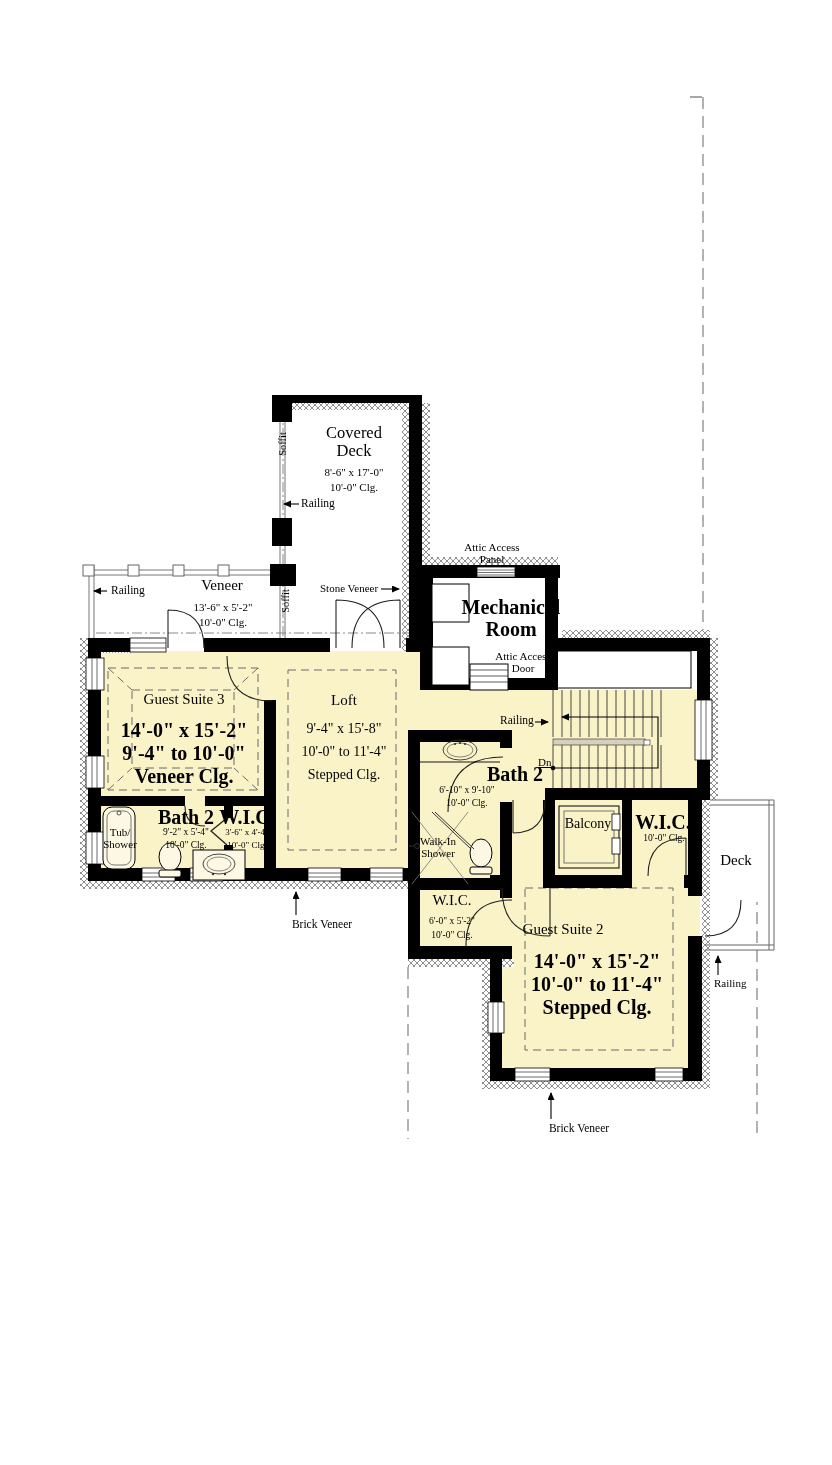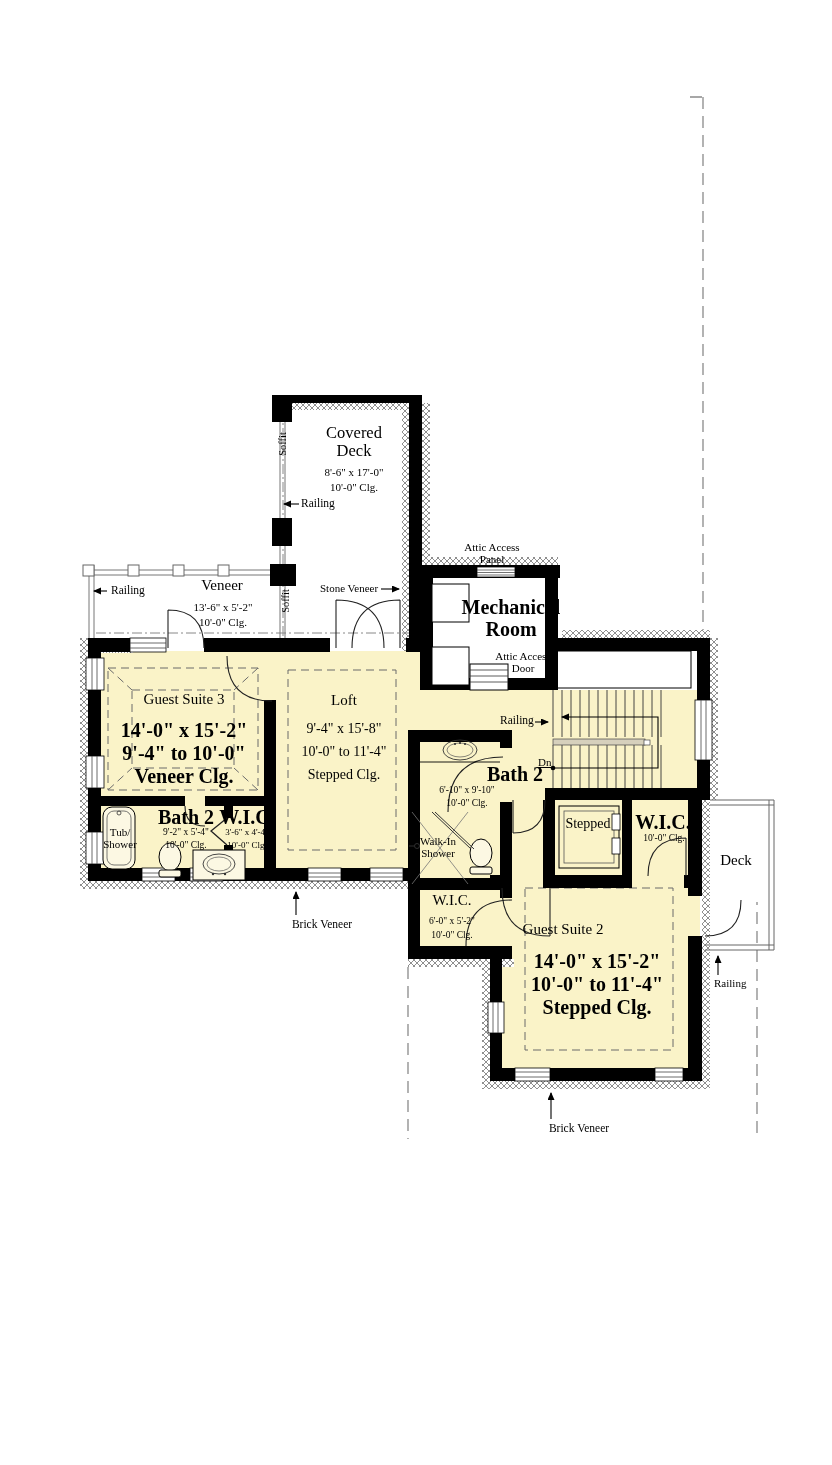--- a/index.html
+++ b/index.html
@@ -330,21 +330,21 @@
 <div class="lbl t9" style="left:247px;top:827px;">3'-6" x 4'-4"</div>
 <div class="lbl t9" style="left:247px;top:840px;">10'-0" Clg.</div>
 
 <div class="lbl t11" style="left:438px;top:835px;">Walk-In
 Shower</div>
 
 <div class="lbl t15" style="left:452px;top:892px;">W.I.C.</div>
 <div class="lbl t10" style="left:452px;top:916px;">6'-0" x 5'-2"</div>
 <div class="lbl t10" style="left:452px;top:930px;">10'-0" Clg.</div>
 
-<div class="lbl t14" style="left:588px;top:816px;">Stepped</div>
+<div class="lbl t14" style="left:588px;top:816px;">Balcony</div>
 
 <div class="lbl t145" style="left:663px;top:811px;">W.I.C.</div>
 <div class="lbl t10" style="left:664px;top:833px;">10'-0" Clg.</div>
 
 <div class="lbl t15" style="left:736px;top:852px;">Deck</div>
 <div class="lbl-l t11" style="left:714px;top:977px;">Railing</div>
 
 <div class="lbl t19" style="left:563px;top:921px;">Guest Suite 2</div>
 <div class="lbl t145" style="left:597px;top:950px;">14'-0" x 15'-2"</div>
 <div class="lbl t145" style="left:597px;top:973px;">10'-0" to 11'-4"</div>

